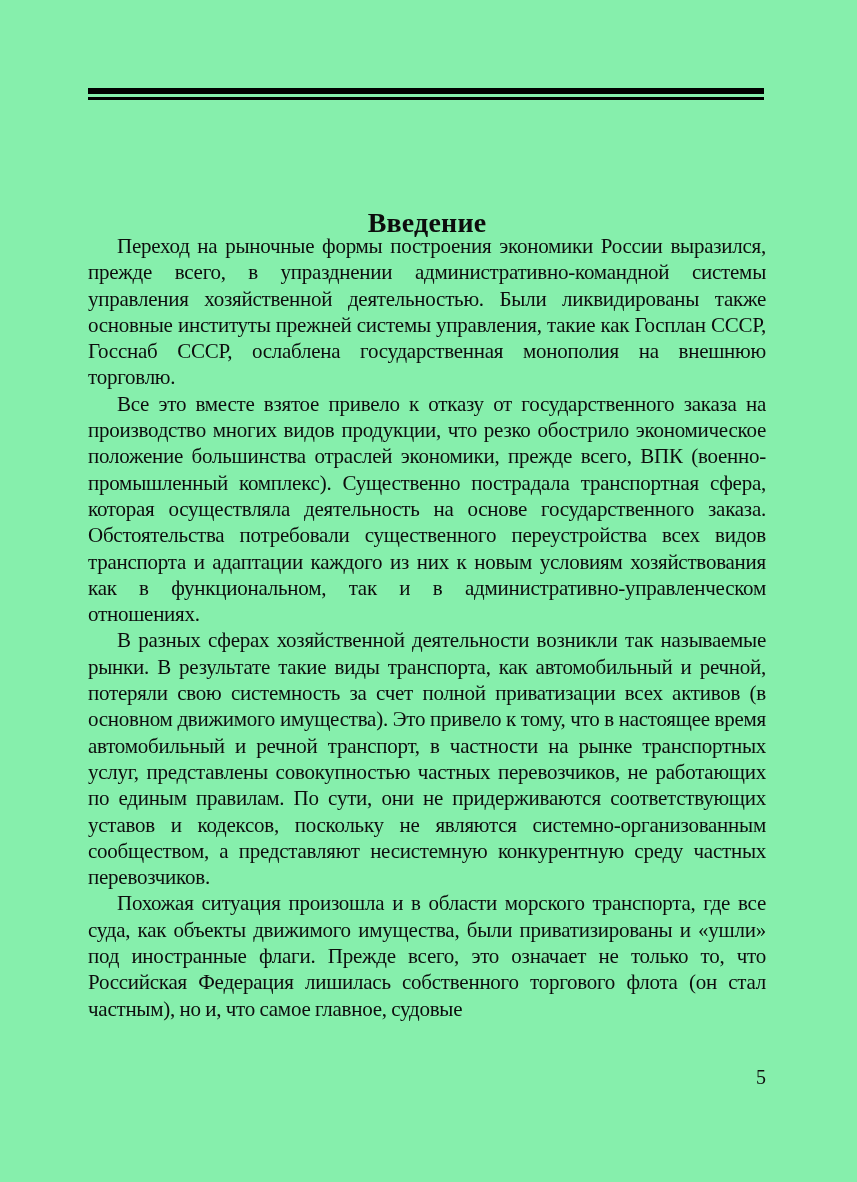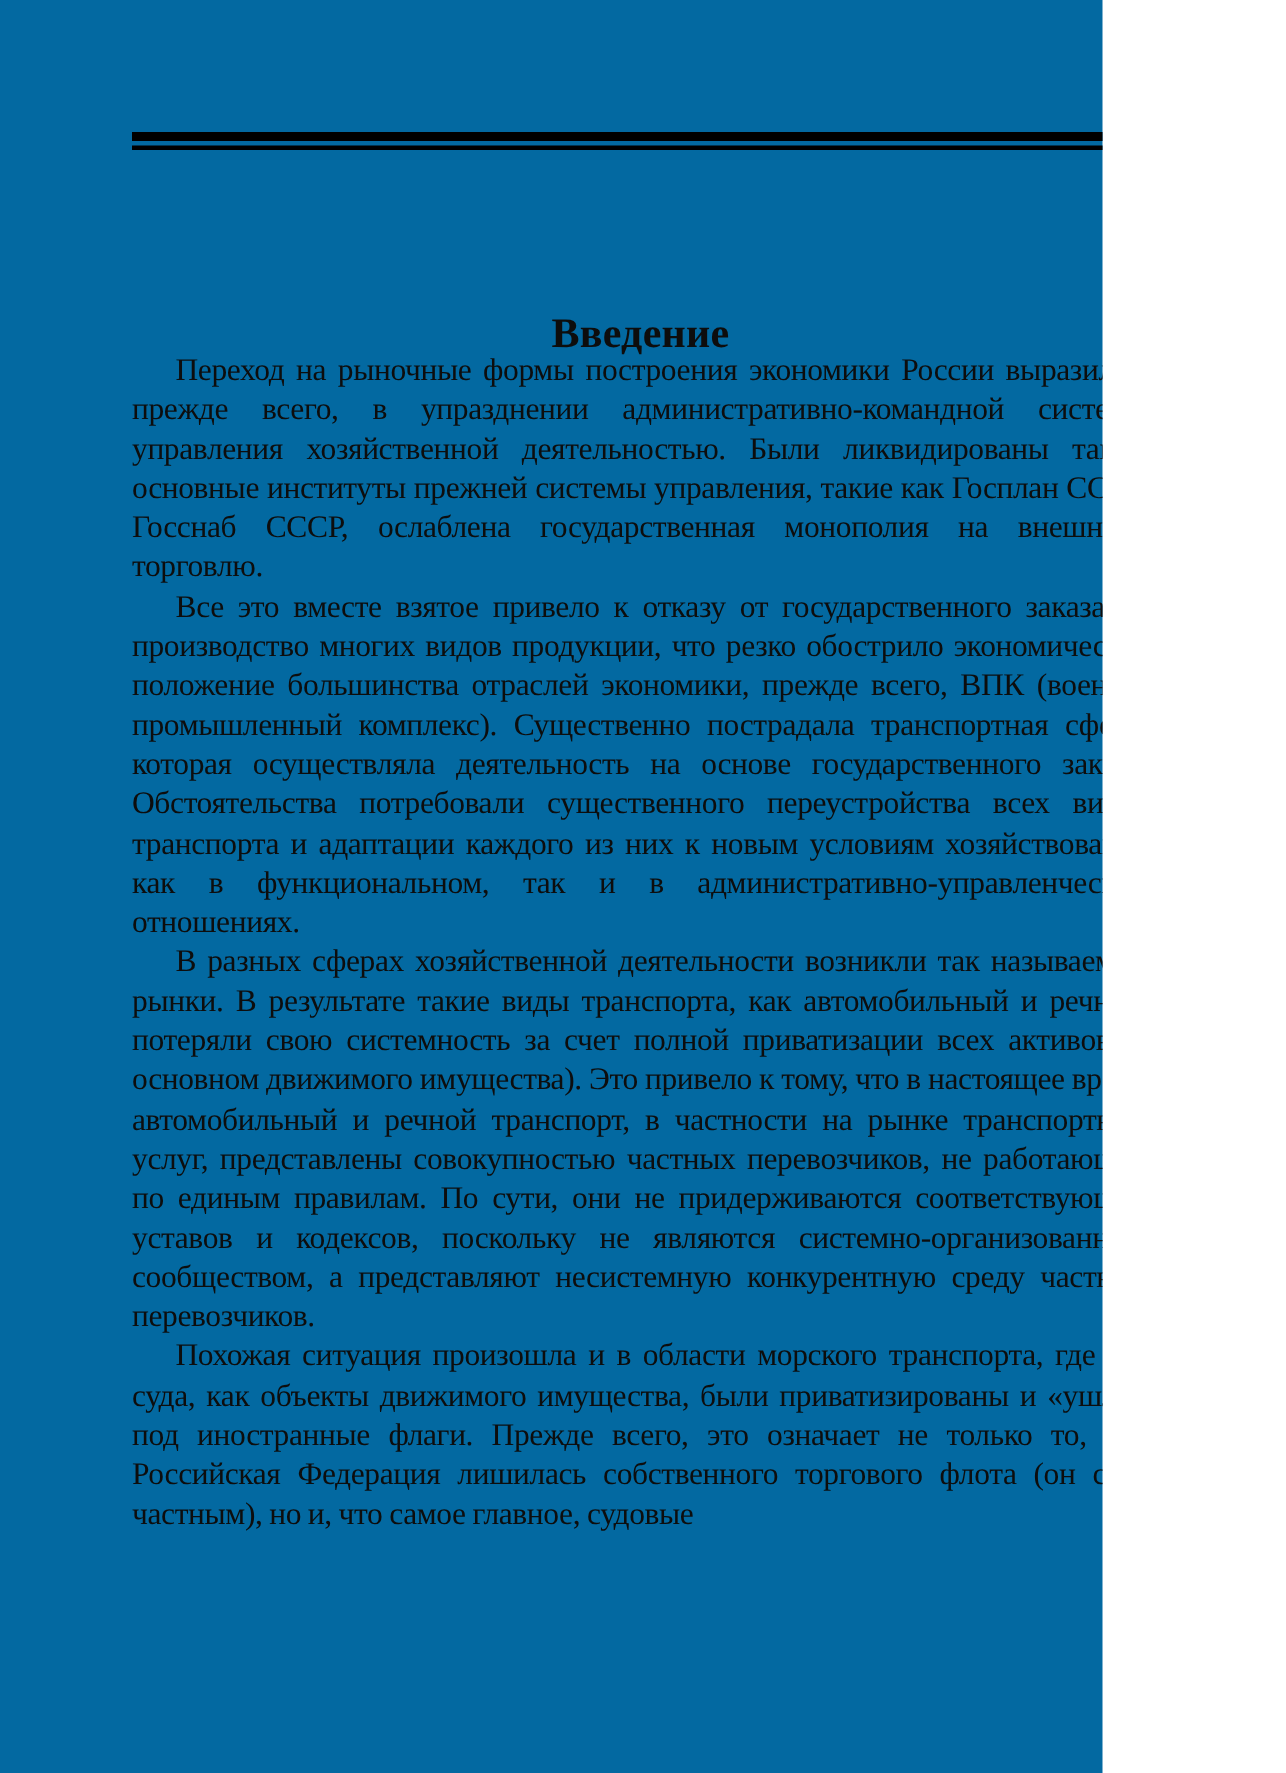--- a/index.html
+++ b/index.html
@@ -2,23 +2,23 @@
 <html lang="ru"><head>
 <meta charset="utf-8">
 <style>
   html, body {
     margin: 0;
     padding: 0;
     background: #ffffff;
   }
   .page {
     position: relative;
-    width: 735px;
+    width: 857px;
     height: 1182px;
-    background: #0369a1;
+    background: #86efac;
     font-family: "Liberation Serif", "DejaVu Serif", serif;
     color: #0d0d0d;
     overflow: hidden;
   }
   .double-rule {
     position: absolute;
     left: 88px;
     top: 88px;
     width: 676px;
     height: 12px;

